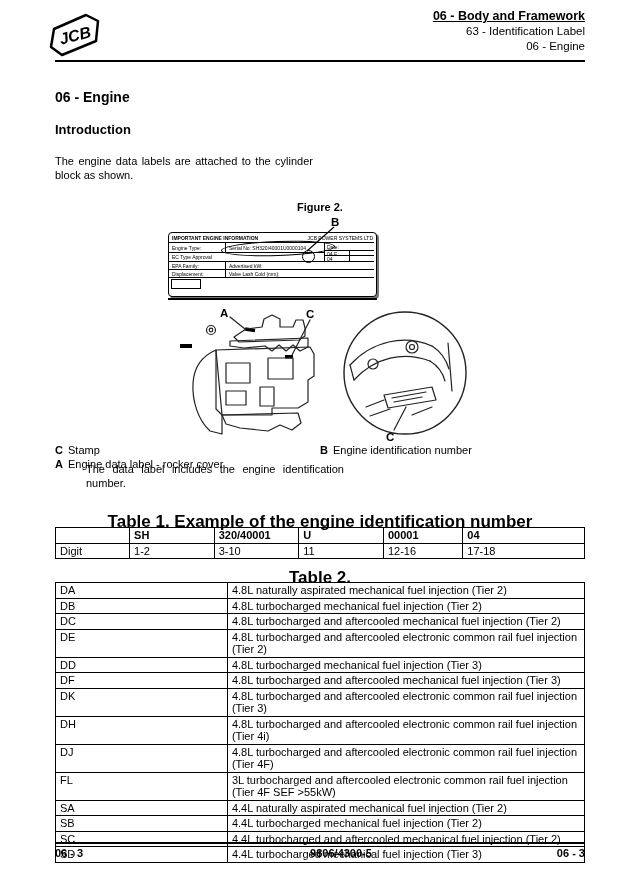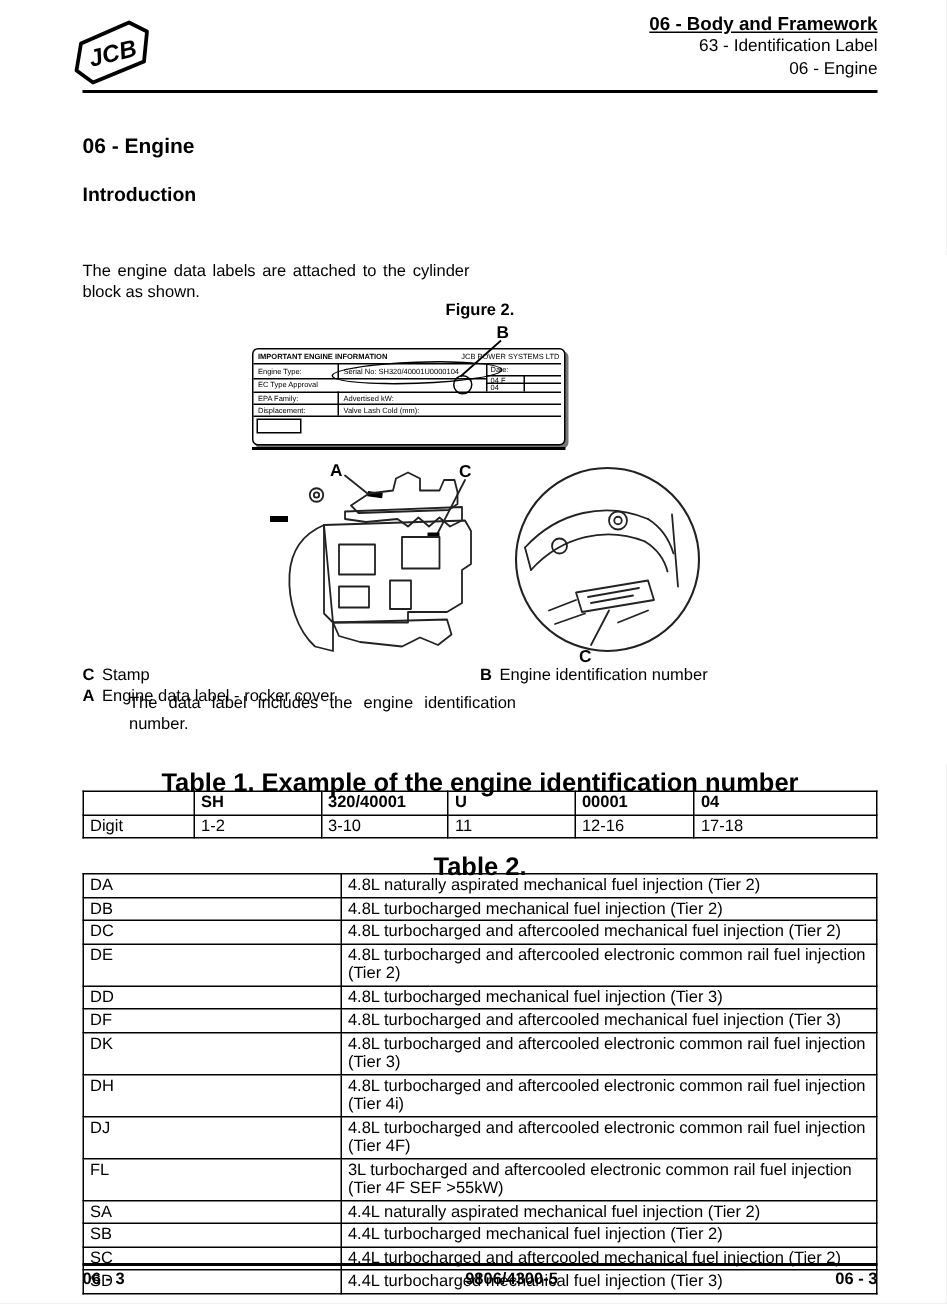--- a/index.html
+++ b/index.html
@@ -68,21 +68,21 @@
 
   <div class="hdr-right">
     <div class="hdr-title">06 - Body and Framework</div>
     <div class="hdr-sub">63 - Identification Label</div>
     <div class="hdr-sub">06 - Engine</div>
   </div>
   <div class="rule" style="top:60px;height:2px;"></div>
 
   <div class="h1" style="top:89px;">06 - Engine</div>
   <div class="h2" style="top:122px;">Introduction</div>
-  <div class="body-text" style="top:155px;margin-top:20px;">The engine data labels are attached to the cylinder block as shown.</div>
+  <div class="body-text" style="top:155px;">The engine data labels are attached to the cylinder block as shown.</div>
 
   <div class="fig-title" style="top:201px;">Figure 2.</div>
 
   <div class="figure-area">
 
     <span class="callout-b">B</span>
 
     <div class="plate">
       <span class="t bold" style="left:3px;top:2px;">IMPORTANT ENGINE INFORMATION</span>
       <span class="t" style="right:3px;top:2px;">JCB POWER SYSTEMS LTD</span>

